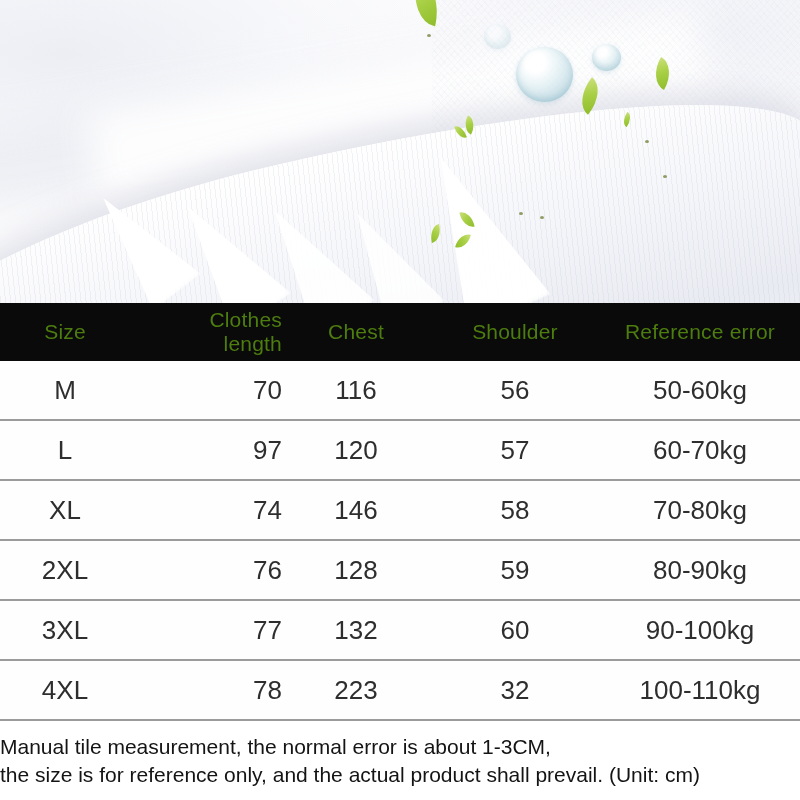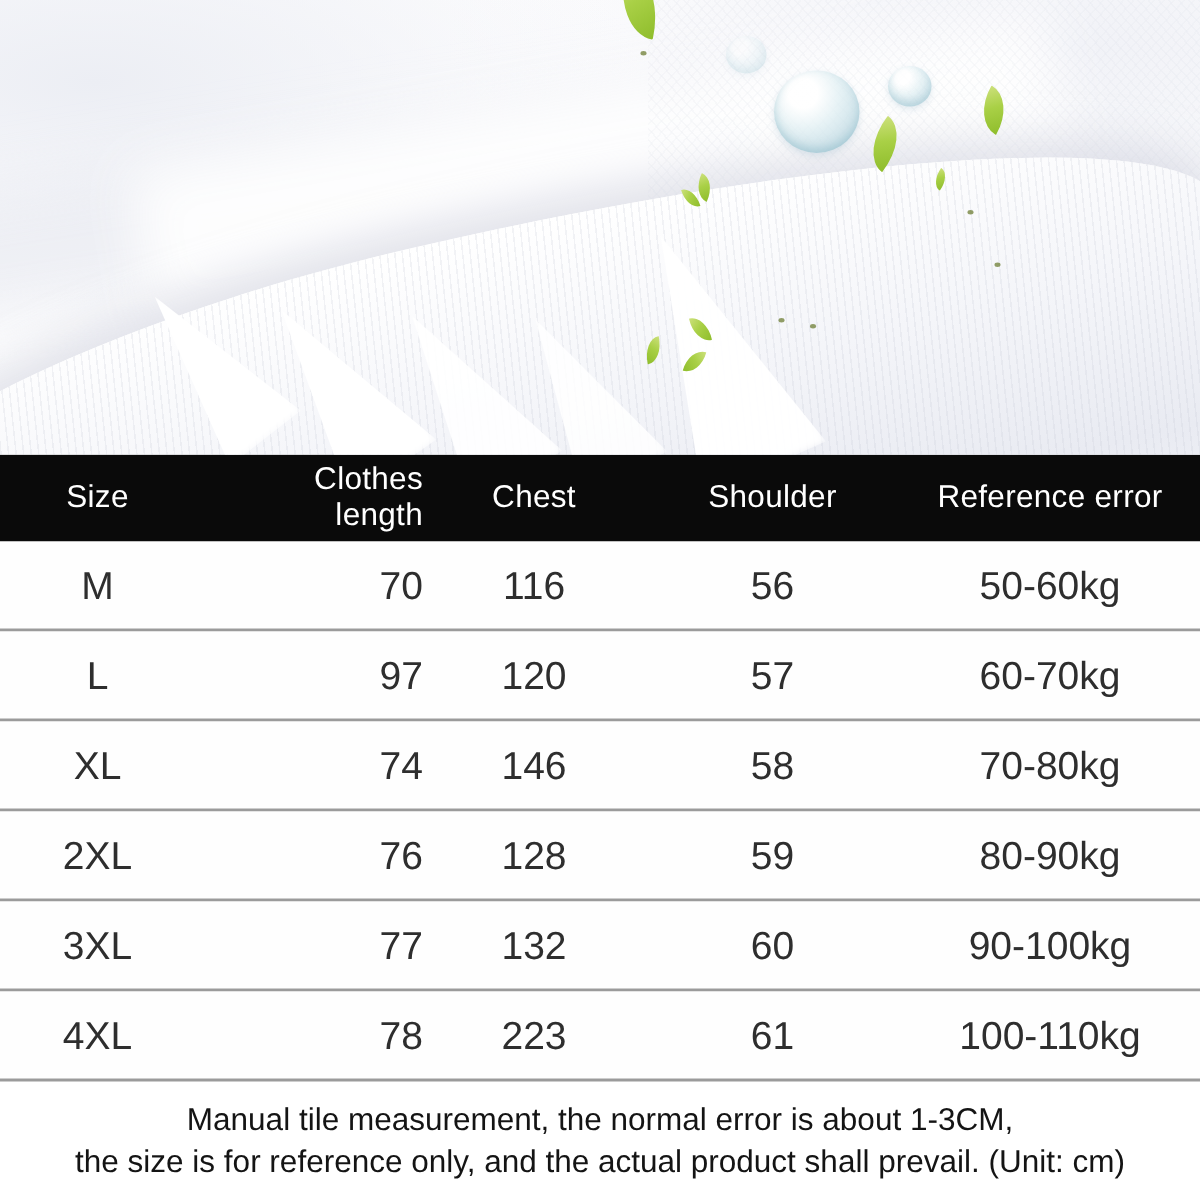--- a/index.html
+++ b/index.html
@@ -53,32 +53,32 @@
     background:linear-gradient(135deg, #cce07b 0%, #a9d046 45%, #8fbd2c 100%);
     border-radius:2% 98% 2% 98%;
   }
   .speck { position:absolute; width:4px; height:3px; border-radius:50%;
     background:#6e7d34; opacity:.75; }
 
   
   .size-table { width:800px; }
   .thead {
     display:flex; align-items:center; height:58px;
-    background:#0a0a0a; color:#ffffff;
+    background:#0a0a0a; color:#4d7c0f;
   }
   .th { text-align:center; font-size:21px; line-height:1.12; letter-spacing:.2px; }
   .row { display:flex; align-items:center; height:60px;
     border-bottom:2px solid #9b9b9b; background:#fefefe; }
   .td { text-align:center; font-size:26px; color:#2e2e2e; }
   .c1 { width:16.25%; } .c2 { width:19%;text-align:right; } .c3 { width:18.5%; }
   .c4 { width:21.25%; } .c5 { width:25%; }
   .wrap-narrow { display:inline-block; max-width:92px; }
 
   
-  .note { margin-top:12px; text-align:center; color:#141414;
+  .note { margin-top:12px; color:#141414;
     font-size:21px; line-height:28px; }
 </style>
 </head>
 <body>
 
 <div class="page">
 
   <div class="hero">
     <div class="fold-shadow-top"></div>
     <div class="highlight-band"></div>
@@ -153,21 +153,21 @@
       <div class="td c1">3XL</div>
       <div class="td c2">77</div>
       <div class="td c3">132</div>
       <div class="td c4">60</div>
       <div class="td c5">90-100kg</div>
     </div>
     <div class="row">
       <div class="td c1">4XL</div>
       <div class="td c2">78</div>
       <div class="td c3">223</div>
-      <div class="td c4">61</div>
+      <div class="td c4">32</div>
       <div class="td c5">100-110kg</div>
     </div>
   </div>
 
   <div class="note">
     <div>Manual tile measurement, the normal error is about 1-3CM,</div>
     <div>the size is for reference only, and the actual product shall prevail. (Unit: cm)</div>
   </div>
 
 </div>

